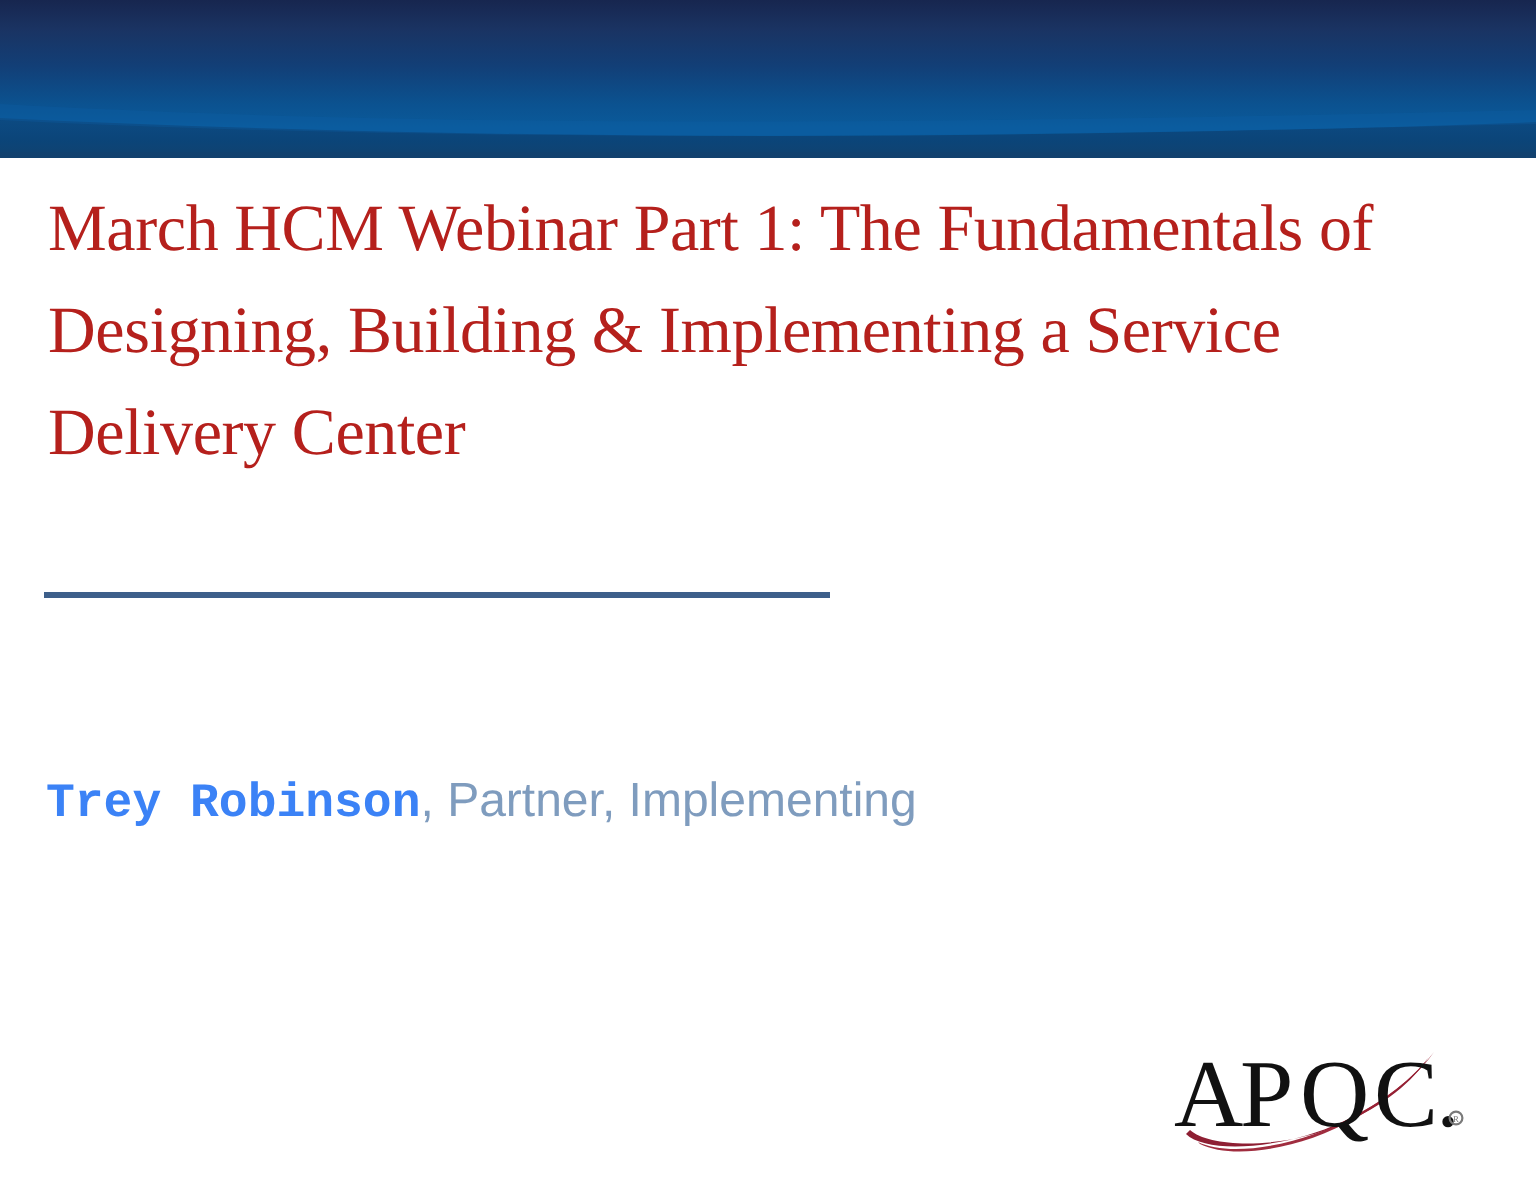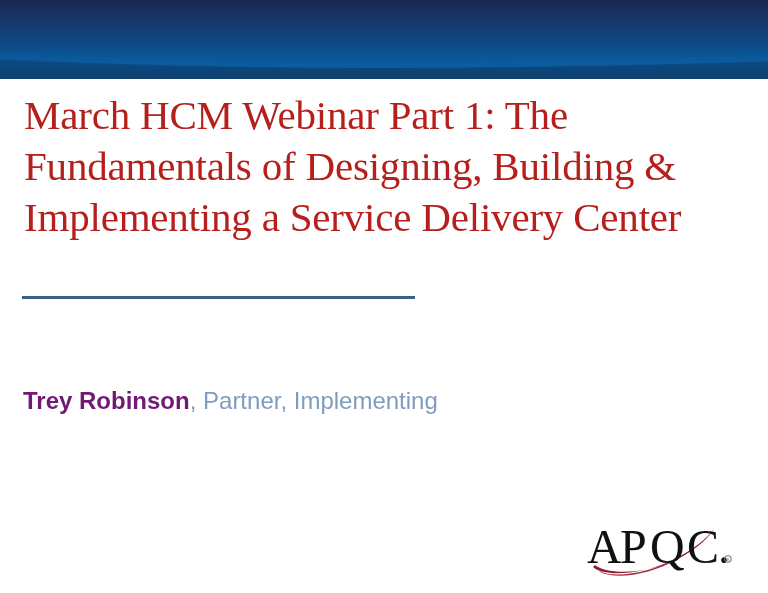--- a/index.html
+++ b/index.html
@@ -43,21 +43,21 @@
   
   #title-block {
     position: absolute;
     left: 24px;
     top: 90px;
     width: 700px;
   }
   #slide-title {
     margin: 0;
     font-family: "Liberation Serif", "DejaVu Serif", serif;
-    font-size: 41px;
+    font-size: 33px;
     line-height: 51px;
     font-weight: 400;
     color: #b5201c;
     letter-spacing: -0.2px;
     white-space: pre-line;
   }
 
   
   #title-divider {
     position: absolute;
@@ -74,21 +74,22 @@
     left: 23px;
     top: 386px;
     font-family: "Liberation Sans", sans-serif;
     font-size: 24px;
     line-height: 30px;
     color: #7b99bc;
     white-space: nowrap;
   }
   #presenter-name {
     font-weight: bold;
-    color: #701a75;
+    color: #3b82f6;
+    font-family: Liberation Mono, monospace;
   }
   #presenter-role {
     font-weight: normal;
     color: #7f9cbe;
   }
 
   
   #apqc-logo {
     position: absolute;
     left: 585px;

